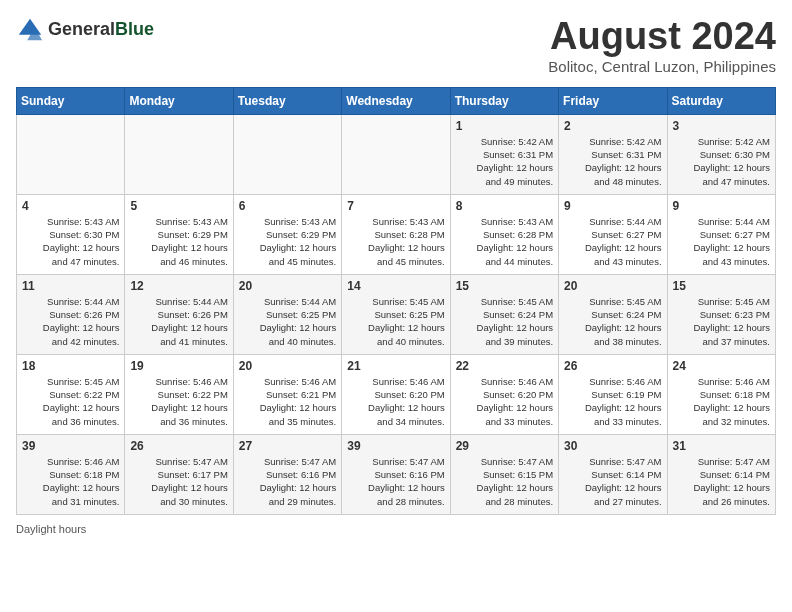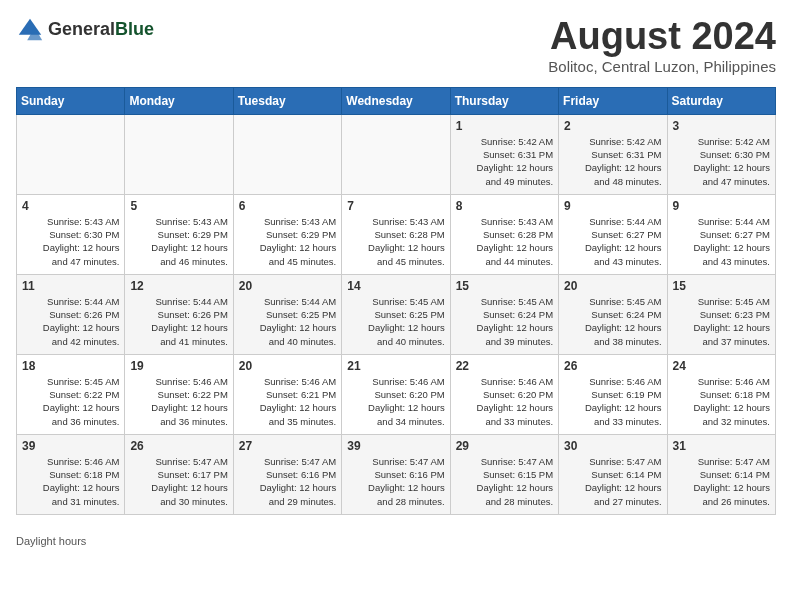--- a/index.html
+++ b/index.html
@@ -92,21 +92,21 @@
     .day-info {
       font-size: 9.5px;
       color: #333;
       line-height: 1.4;
       text-align: right;
     }
     .empty-cell {
       background: #f9f9f9 !important;
     }
     .footer {
-      margin-top: 20px;
+      margin-top: 8px;
       font-size: 11px;
       color: #555;
     }
   </style>
 </head>
 <body>
 
 <div class="header">
   <div class="logo">
     <svg class="logo-icon" viewBox="0 0 30 30">

